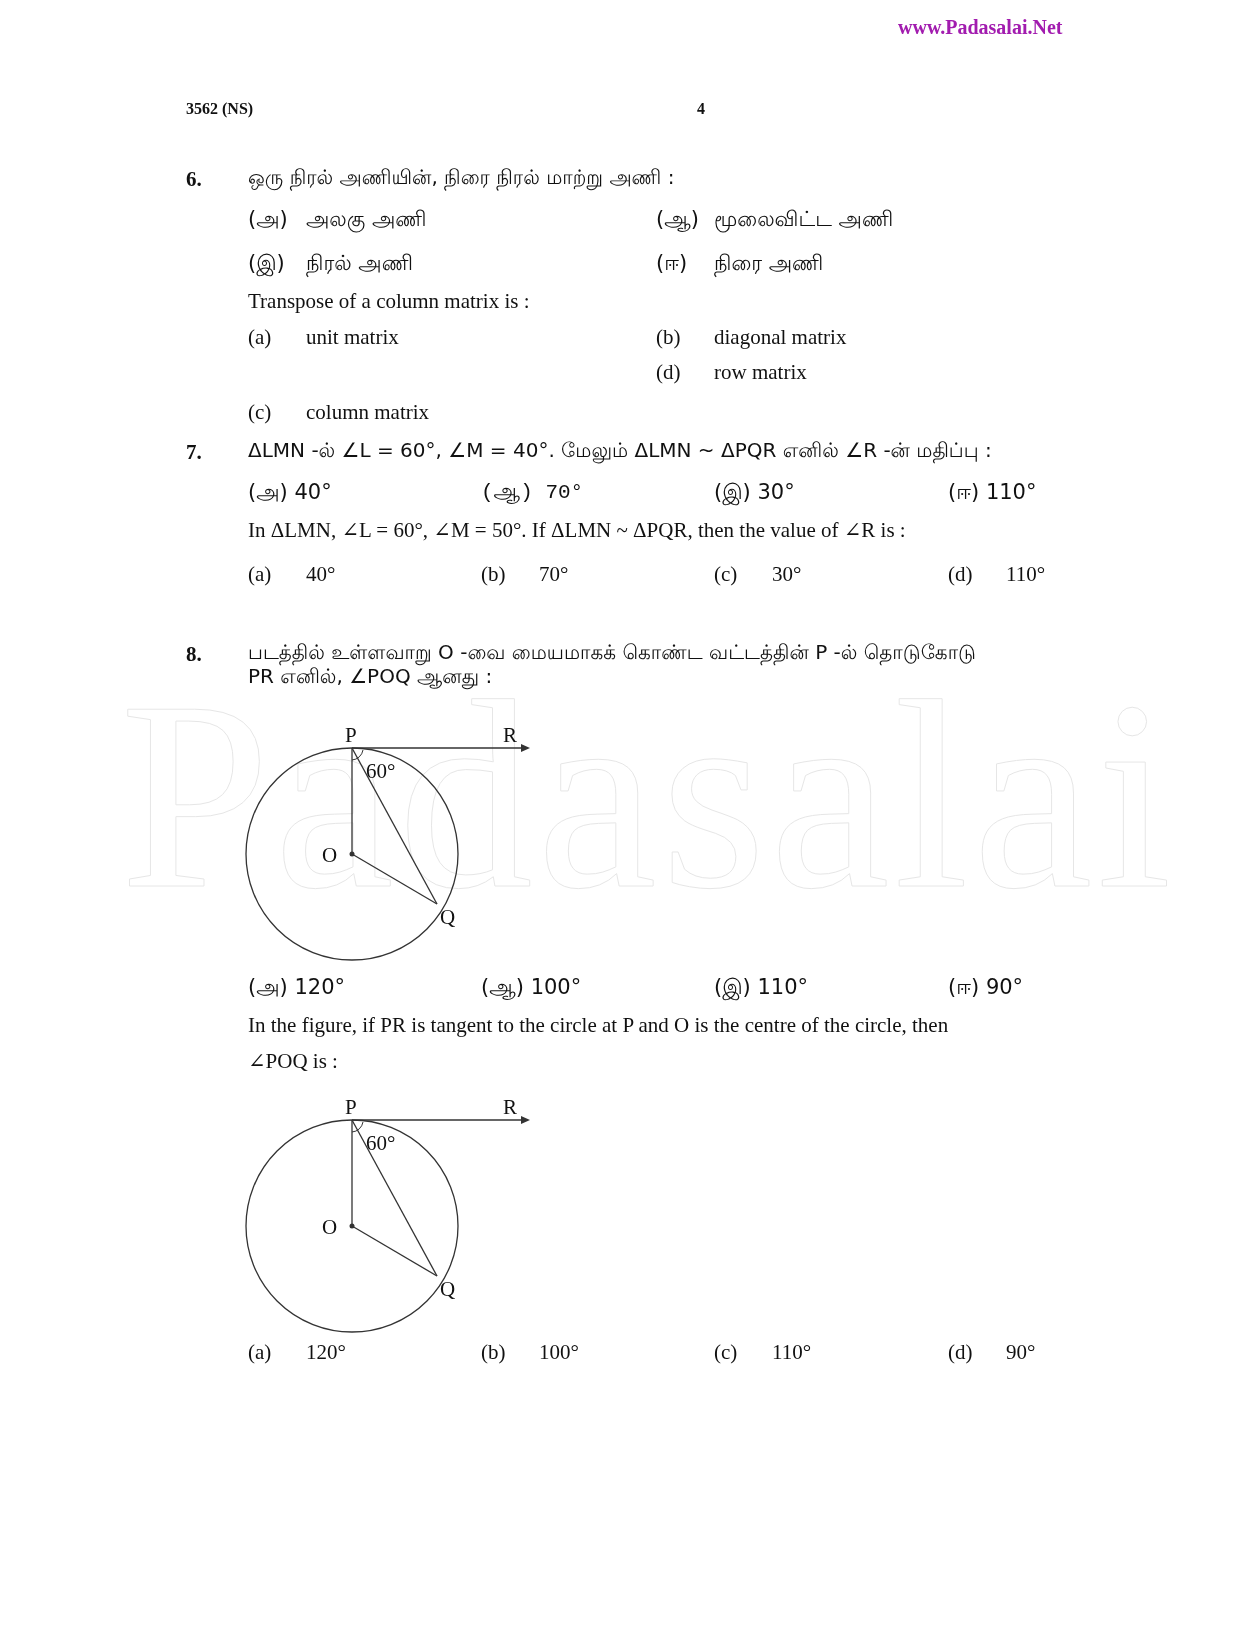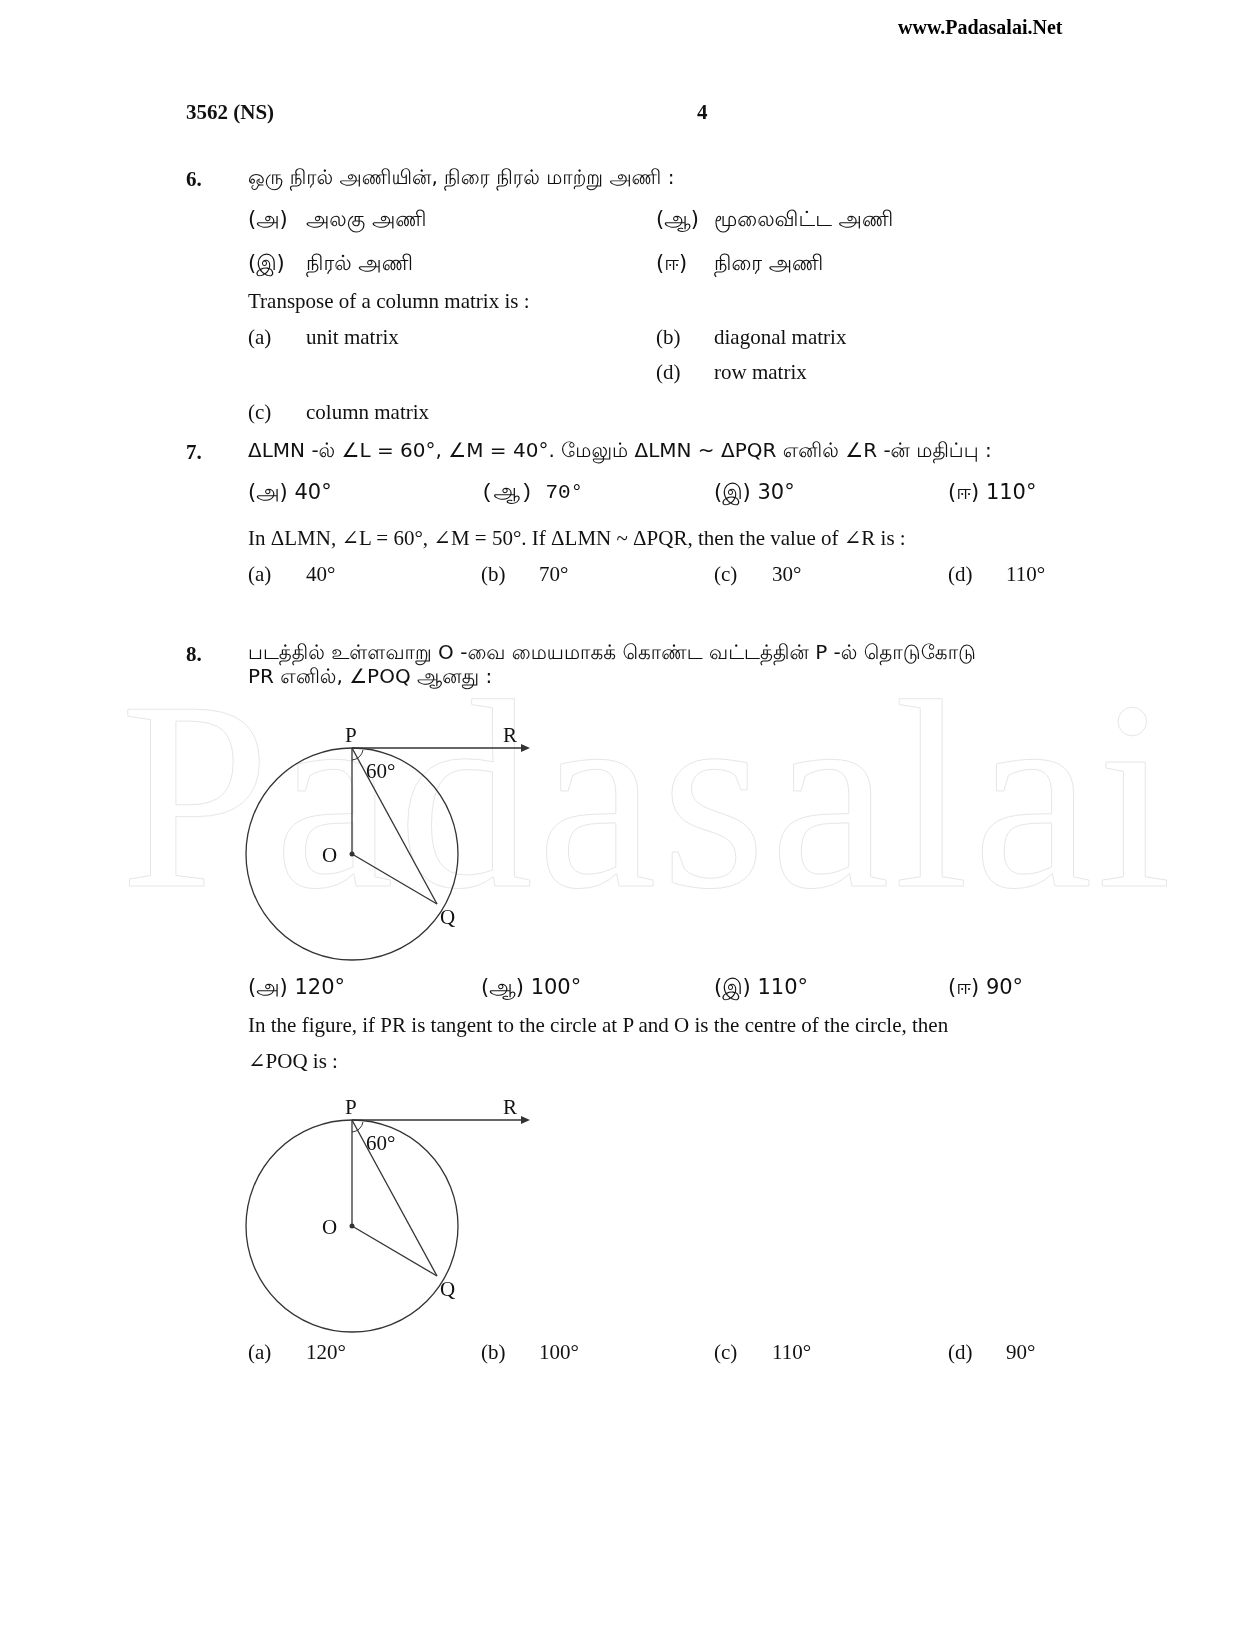--- a/index.html
+++ b/index.html
@@ -2,28 +2,28 @@
 <html><head>
 <meta charset="utf-8">
 <style>
   html, body { margin: 0; padding: 0; }
   body {
     width: 1240px; height: 1650px; background: #ffffff; position: relative;
     font-family: "Liberation Serif", "DejaVu Serif", serif; color: #111; overflow: hidden;
   }
   .watermark-url {
     position: absolute; left: 898px; top: 16px; font-size: 20px; font-weight: bold;
-    color: #000000; font-family: "Liberation Serif", serif;
+    color: #a21caf; font-family: "Liberation Serif", serif;
   }
   .watermark-big {
     position: absolute; left: 120px; top: 660px; font-size: 270px; line-height: 1;
     color: transparent; -webkit-text-stroke: 1px #e6e6e6; letter-spacing: 4px;
     font-family: "Liberation Serif", serif; pointer-events: none; z-index: 0;
   }
-  .hdr { position: absolute; top: 100px; font-size: 21px; font-weight: bold; }
+  .hdr { position: absolute; top: 100px; font-size: 16px; font-weight: bold; }
   .hdr.left { left: 186px; }
   .hdr.center { left: 697px; }
   .q { position: absolute; left: 186px; width: 980px; z-index: 1; }
   .qnum { position: absolute; left: 0; font-size: 21px; font-weight: bold; }
   .line { position: absolute; left: 62px; font-size: 21px; white-space: nowrap; }
   .ta { font-family: "DejaVu Sans", sans-serif; font-size: 20px; }
   .opt { position: absolute; font-size: 21px; white-space: nowrap; }
   .opt .lbl { display: inline-block; min-width: 58px; }
   .fig { position: absolute; z-index: 1; }
   .fig text { font-family: "Liberation Serif", serif; font-size: 21px; fill: #111; }
@@ -56,21 +56,21 @@
 
 <div class="q" style="top:438px;">
   <span class="qnum" style="top:2px;">7.</span>
   <span class="line ta" style="top:0;">ΔLMN -ல் ∠L = 60°, ∠M = 40°. மேலும் ΔLMN ~ ΔPQR எனில் ∠R -ன் மதிப்பு :</span>
 
   <span class="opt ta" style="left:62px; top:42px;"><span>(அ)</span> <span>40°</span></span>
   <span class="opt ta" style="left:295px; top:42px;font-family:Liberation Mono, monospace;"><span>(ஆ)</span> <span>70°</span></span>
   <span class="opt ta" style="left:528px; top:42px;"><span>(இ)</span> <span>30°</span></span>
   <span class="opt ta" style="left:762px; top:42px;"><span>(ஈ)</span> <span>110°</span></span>
 
-  <span class="line" style="top:88px;">In ΔLMN, ∠L = 60°, ∠M = 50°. If ΔLMN ~ ΔPQR, then the value of ∠R is :</span>
+  <span class="line" style="top:80px;">In ΔLMN, ∠L = 60°, ∠M = 50°. If ΔLMN ~ ΔPQR, then the value of ∠R is :</span>
 
   <span class="opt" style="left:62px; top:124px;"><span class="lbl">(a)</span><span>40°</span></span>
   <span class="opt" style="left:295px; top:124px;"><span class="lbl">(b)</span><span>70°</span></span>
   <span class="opt" style="left:528px; top:124px;"><span class="lbl">(c)</span><span>30°</span></span>
   <span class="opt" style="left:762px; top:124px;"><span class="lbl">(d)</span><span>110°</span></span>
 </div>
 
 <div class="q" style="top:640px;">
   <span class="qnum" style="top:2px;">8.</span>
   <span class="line ta" style="top:0;">படத்தில் உள்ளவாறு O -வை மையமாகக் கொண்ட வட்டத்தின் P -ல் தொடுகோடு</span>

